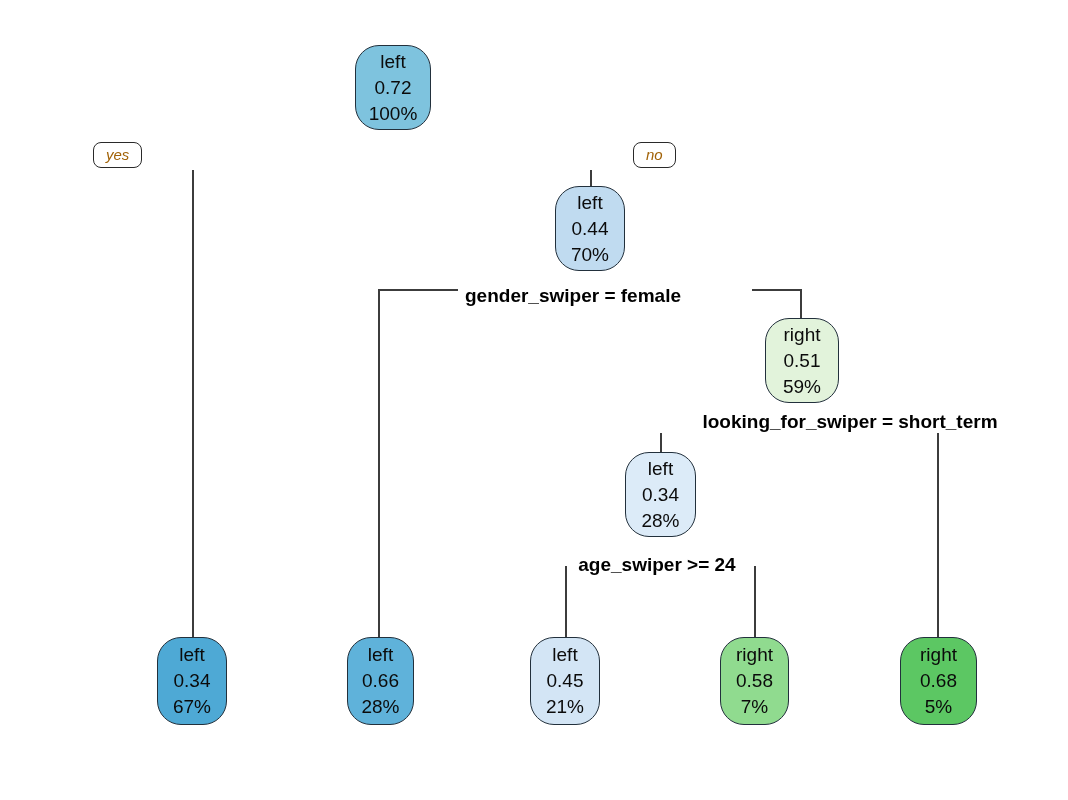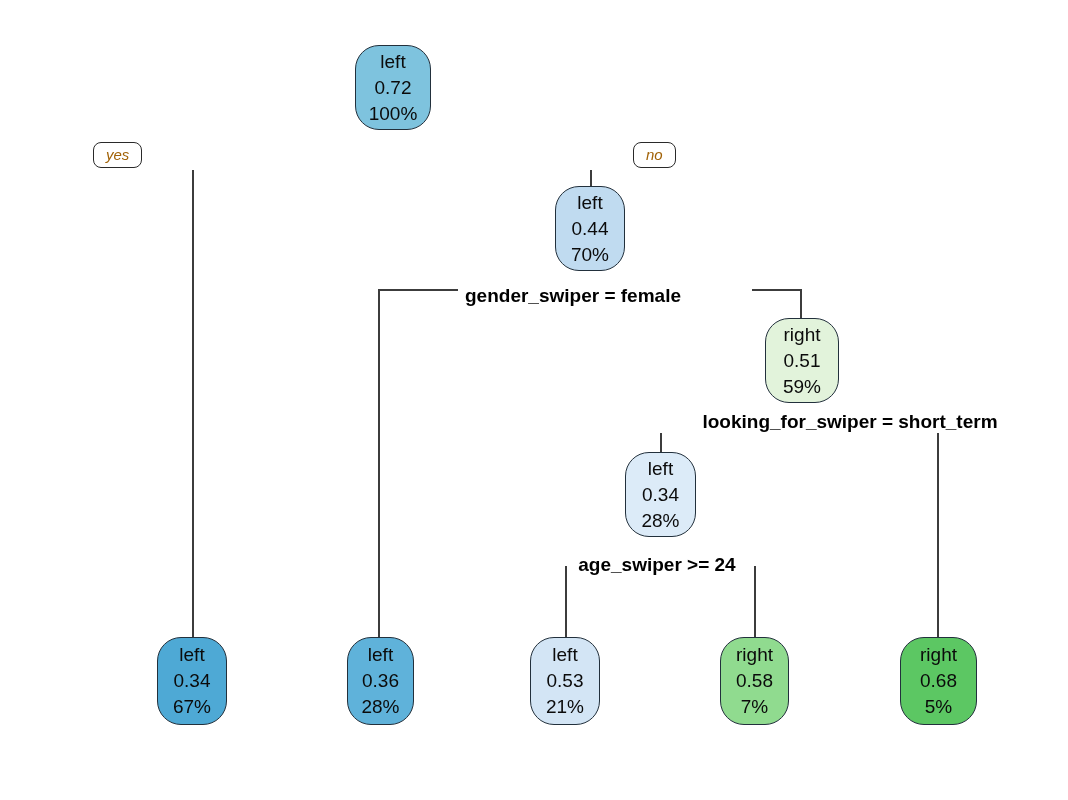--- a/index.html
+++ b/index.html
@@ -102,26 +102,26 @@
     <span>0.34</span>
     <span>28%</span>
   </div>
   <div class="node" id="n4" style="background: rgb(78, 169, 213);">
     <span>left</span>
     <span>0.34</span>
     <span>67%</span>
   </div>
   <div class="node" id="n5" style="background: rgb(95, 178, 218);">
     <span>left</span>
-    <span>0.36</span>
+    <span>0.66</span>
     <span>28%</span>
   </div>
   <div class="node" id="n6" style="background: rgb(211, 229, 245);">
     <span>left</span>
-    <span>0.53</span>
+    <span>0.45</span>
     <span>21%</span>
   </div>
   <div class="node" id="n7" style="background: rgb(144, 219, 143);">
     <span>right</span>
     <span>0.58</span>
     <span>7%</span>
   </div>
   <div class="node" id="n8" style="background: rgb(92, 199, 99);">
     <span>right</span>
     <span>0.68</span>

